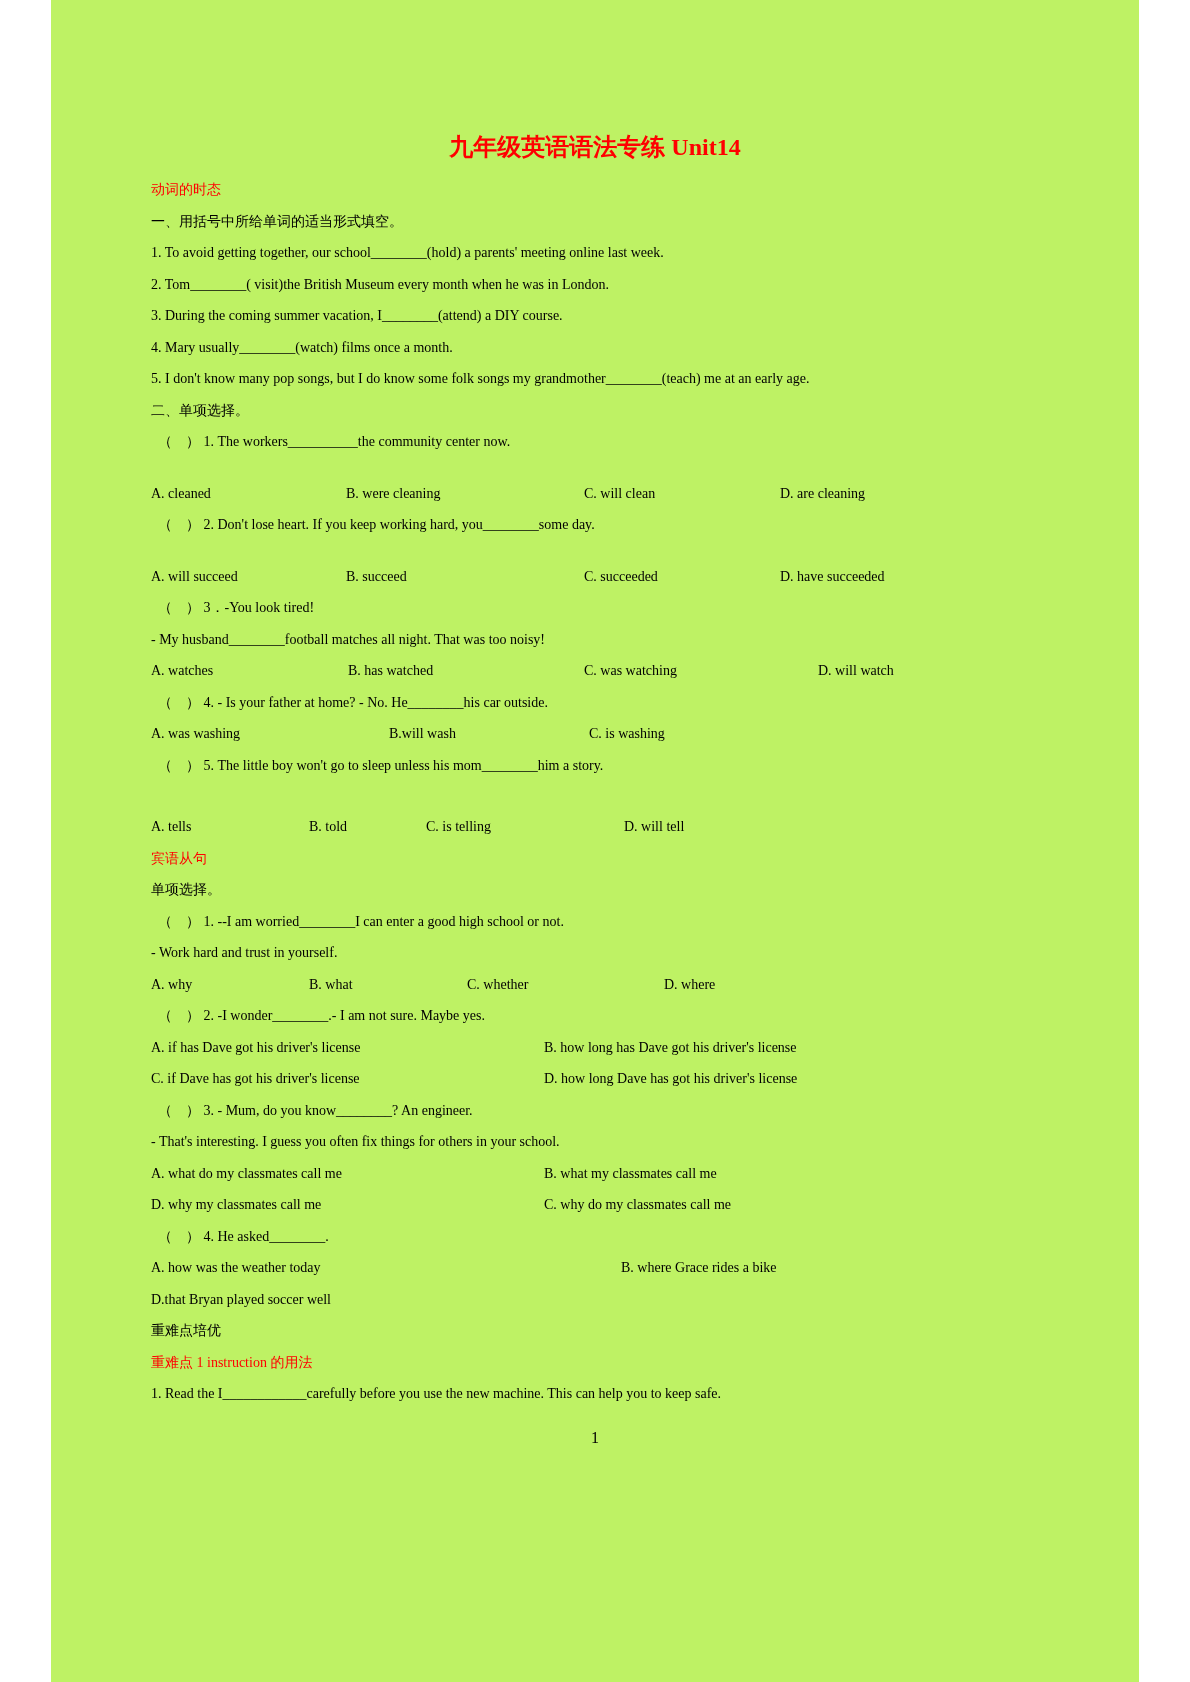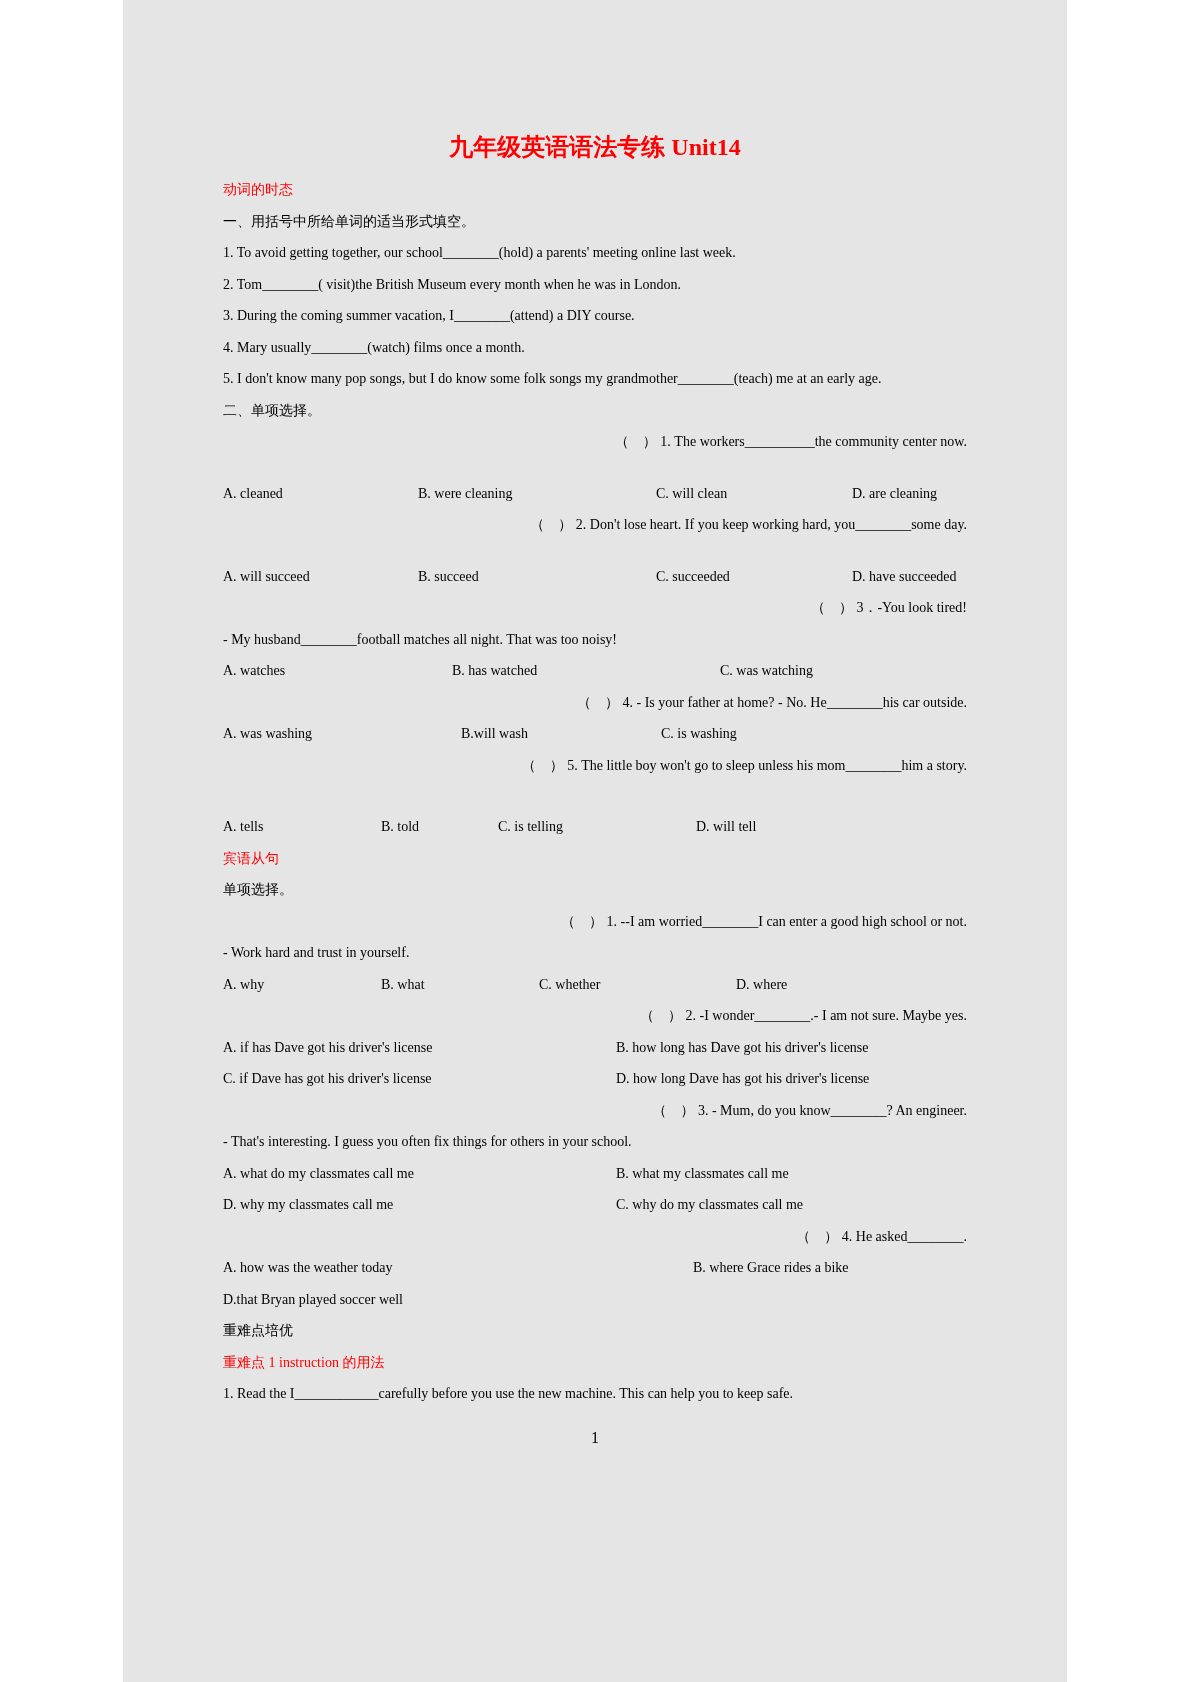--- a/index.html
+++ b/index.html
@@ -1,33 +1,33 @@
 <!DOCTYPE html>
 <html><head>
 <meta charset="utf-8">
 <style>
   html,body{margin:0;padding:0;background:#fff;}
   .page{
-    width:944px;height:1682px;position:relative;margin:0 auto;
-    background:#e5e5e5;color:#000;
+    width:1088px;height:1682px;position:relative;margin:0 auto;
+    background:#bef264;color:#000;
     font-family:"Liberation Serif","DejaVu Serif",serif;
   }
   .content{position:absolute;left:100px;right:100px;top:130px;}
   .title{
     text-align:center;color:#ff0000;font-weight:bold;
     font-size:24px;line-height:34px;margin:0 0 10px 0;
   }
   .line{margin:0;font-size:14px;line-height:31.5px;white-space:normal;}
   .red{color:#ff0000;}
-  .stem{padding-left:7px;text-align:right;}
+  .stem{padding-left:7px;}
   .justify{text-align:justify;}
   .opts{display:grid;}
   .opts span{display:block;white-space:nowrap;overflow:visible;}
   .cols-a{grid-template-columns:195px 238px 196px 1fr;margin-top:20px;}
-  .cols-b{grid-template-columns:197px 236px 234px 1fr;gap:32px;}
+  .cols-b{grid-template-columns:197px 236px 234px 1fr;}
   .cols-c{grid-template-columns:238px 200px 1fr;}
   .cols-d{grid-template-columns:158px 117px 198px 1fr;margin-top:30px;}
   .cols-e{grid-template-columns:158px 158px 197px 1fr;}
   .cols-f{grid-template-columns:393px 1fr;}
   .cols-g{grid-template-columns:470px 1fr;}
   .page-num{
     position:absolute;top:1428px;left:0;width:100%;
     text-align:center;font-size:16px;line-height:20px;
   }
 </style>
@@ -65,20 +65,21 @@
       <span>C. succeeded</span>
       <span>D. have succeeded</span>
     </div>
 
     <p class="line stem">（　） 3．-You look tired!</p>
     <p class="line">- My husband________football matches all night. That was too noisy!</p>
     <div class="line opts cols-b">
       <span>A. watches</span>
       <span>B. has watched</span>
       <span>C. was watching</span>
+      <span>D. will watch</span>
     </div>
 
     <p class="line stem">（　） 4. - Is your father at home? - No. He________his car outside.</p>
     <div class="line opts cols-c">
       <span>A. was washing</span>
       <span>B.will wash</span>
       <span>C. is washing</span>
     </div>
 
     <p class="line stem">（　） 5. The little boy won't go to sleep unless his mom________him a story.</p>

